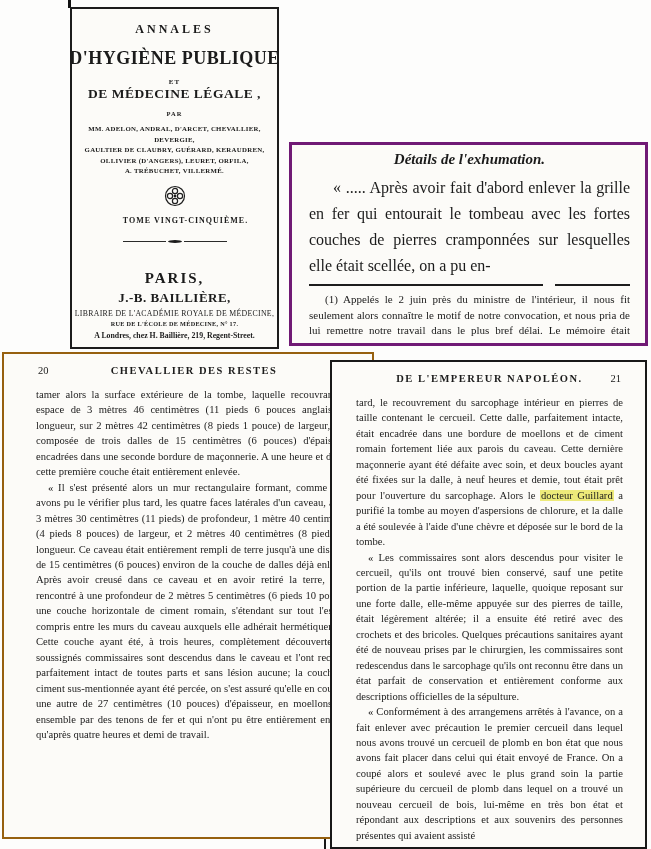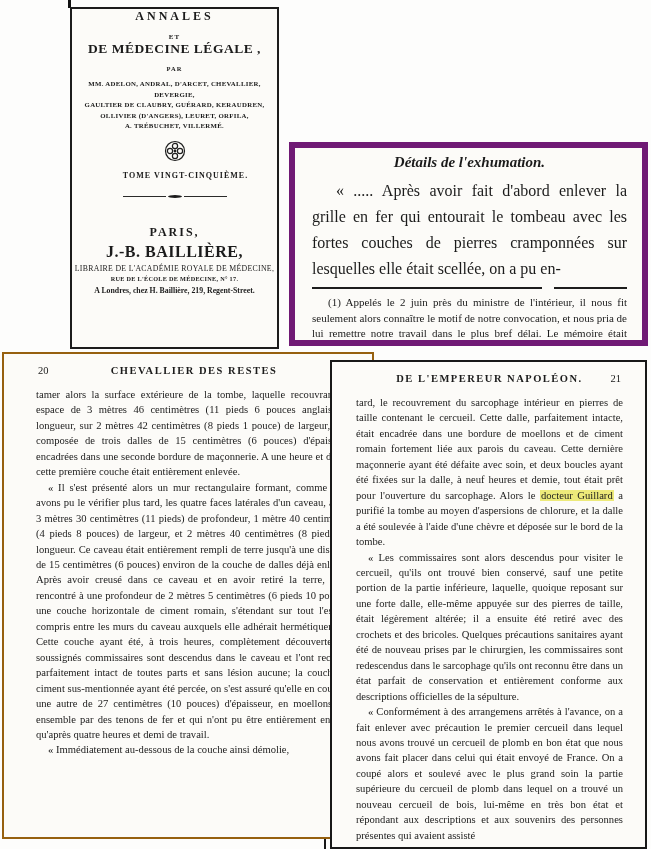--- a/index.html
+++ b/index.html
@@ -18,44 +18,44 @@
     font-family:"Liberation Serif", serif;
     color:var(--ink);
   }
   .abs{position:absolute;}
 
   
   .title-card{
     left:70px;top:7px;width:209px;height:342px;
     border:2px solid #1c1c1c;background:var(--paper);
     display:flex;flex-direction:column;align-items:center;
-    text-align:center;overflow:hidden;
+    text-align:center;padding-top:13px;overflow:hidden;
   }
   .t-annales{font-size:12px;font-weight:bold;letter-spacing:3px;}
   .t-main{font-size:18px;font-weight:bold;letter-spacing:.5px;margin-top:11px;white-space:nowrap;}
   .t-et{font-size:7px;font-weight:bold;margin-top:9px;letter-spacing:1px;}
   .t-sub{font-size:13.5px;font-weight:bold;letter-spacing:.5px;}
   .t-par{font-size:6.5px;font-weight:bold;margin-top:8px;letter-spacing:1px;}
   .t-authors{font-size:6.8px;font-weight:bold;line-height:10.5px;margin-top:7px;letter-spacing:.3px;}
   .t-orn{margin-top:8px;height:22px;}
   .t-tome{font-size:8px;font-weight:bold;letter-spacing:1px;margin-top:9px;margin-left:22px;}
   .rule-orn{margin-top:15px;width:104px;display:flex;align-items:center;}
   .rule-orn .l{flex:1;height:1px;background:#2a2a2a;}
   .rule-orn .c{width:14px;height:3px;background:#1b1b1b;border-radius:50%;margin:0 2px;}
-  .t-city{font-size:12px;font-weight:bold;letter-spacing:2px;margin-top:27px;}
-  .t-pub{font-size:16px;font-weight:bold;margin-top:3px;letter-spacing:.5px;}
+  .t-city{font-size:15px;font-weight:bold;letter-spacing:2px;margin-top:27px;}
+  .t-pub{font-size:13px;font-weight:bold;margin-top:3px;letter-spacing:.5px;}
   .t-pub2{font-size:7.8px;font-weight:normal;margin-top:3px;letter-spacing:.3px;}
   .t-pub3{font-size:6.2px;font-weight:bold;margin-top:2px;letter-spacing:.3px;}
   .t-lon{font-size:7.8px;font-weight:bold;margin-top:4px;}
   .tick{left:68px;top:0;width:3px;height:8px;background:#111;}
 
   
   .excerpt-card{
     left:289px;top:142px;width:359px;height:204px;
-    border:6px solid #701a75;background:var(--paper);
+    border:3px solid #701a75;background:var(--paper);
     padding:6px 15px 0 17px;overflow:hidden;
   }
   .e-heading{text-align:center;font-style:italic;font-weight:bold;font-size:15px;}
   .e-body{margin-top:7px;font-size:16px;line-height:26px;text-align:justify;text-indent:24px;}
   .e-sep{margin-top:5px;display:flex;align-items:center;}
   .e-sep .long{width:73%;height:2px;background:#1d1d1d;}
   .e-sep .short{flex:1;height:2px;background:#1d1d1d;margin-left:12px;}
   .e-foot{margin-top:6px;font-size:11px;line-height:15.5px;text-align:justify;text-indent:16px;}
   .e-sig{text-align:right;font-size:11px;padding-right:26px;margin-top:1px;}
 
@@ -81,20 +81,21 @@
   .page-body p.cont{text-indent:0;}
   .hl{background:var(--highlight);padding:0 1px;}
 </style>
 </head>
 <body>
 
 <div class="abs tick"></div>
 
 <div class="abs title-card">
   <div class="t-annales">ANNALES</div>
+  <div class="t-main">D'HYGIÈNE PUBLIQUE</div>
   <div class="t-et">ET</div>
   <div class="t-sub">DE MÉDECINE LÉGALE ,</div>
   <div class="t-par">PAR</div>
   <div class="t-authors">
     <div>MM. ADELON, ANDRAL, D'ARCET, CHEVALLIER, DEVERGIE,</div>
     <div>GAULTIER DE CLAUBRY, GUÉRARD, KERAUDREN,</div>
     <div>OLLIVIER (D'ANGERS), LEURET, ORFILA,</div>
     <div>A. TRÉBUCHET, VILLERMÉ.</div>
   </div>
   <div class="t-orn">
@@ -135,21 +136,20 @@
 <div class="abs gutter"></div>
 
 <div class="abs page-box left-page">
   <div class="run-head">
     <span class="pg-num left">20</span>
     <span>CHEVALLIER DES RESTES</span>
   </div>
   <div class="page-body">
     <p class="cont">tamer alors la surface extérieure de la tombe, laquelle recouvrant un espace de 3 mètres 46 centimètres (11 pieds 6 pouces anglais) de longueur, sur 2 mètres 42 centimètres (8 pieds 1 pouce) de largeur, était composée de trois dalles de 15 centimètres (6 pouces) d'épaisseur, encadrées dans une seconde bordure de maçonnerie. A une heure et demie cette première couche était entièrement enlevée.</p>
     <p>« Il s'est présenté alors un mur rectangulaire formant, comme nous avons pu le vérifier plus tard, les quatre faces latérales d'un caveau, ayant 3 mètres 30 centimètres (11 pieds) de profondeur, 1 mètre 40 centimètres (4 pieds 8 pouces) de largeur, et 2 mètres 40 centimètres (8 pieds) de longueur. Ce caveau était entièrement rempli de terre jusqu'à une distance de 15 centimètres (6 pouces) environ de la couche de dalles déjà enlevée. Après avoir creusé dans ce caveau et en avoir retiré la terre, on a rencontré à une profondeur de 2 mètres 5 centimètres (6 pieds 10 pouces) une couche horizontale de ciment romain, s'étendant sur tout l'espace compris entre les murs du caveau auxquels elle adhérait hermétiquement. Cette couche ayant été, à trois heures, complètement découverte, les soussignés commissaires sont descendus dans le caveau et l'ont reconnu parfaitement intact de toutes parts et sans lésion aucune; la couche de ciment sus-mentionnée ayant été percée, on s'est assuré qu'elle en couvrait une autre de 27 centimètres (10 pouces) d'épaisseur, en moellons liés ensemble par des tenons de fer et qui n'ont pu être entièrement enlevés qu'après quatre heures et demi de travail.</p>
-    <p>« Immédiatement au-dessous de la couche ainsi démolie,</p>
   </div>
 </div>
 
 <div class="abs page-box right-page">
   <div class="run-head">
     <span>DE L'EMPEREUR NAPOLÉON.</span>
     <span class="pg-num right">21</span>
   </div>
   <div class="page-body">
     <p class="cont"><span>tard, le recouvrement du sarcophage intérieur en pierres de taille contenant le cercueil. Cette dalle, parfaitement intacte, était encadrée dans une bordure de moellons et de ciment romain fortement liée aux parois du caveau. Cette dernière maçonnerie ayant été défaite avec soin, et deux boucles ayant été fixées sur la dalle, à neuf heures et demie, tout était prêt pour l'ouverture du sarcophage. Alors le </span><span class="hl">docteur Guillard</span><span> a purifié la tombe au moyen d'aspersions de chlorure, et la dalle a été soulevée à l'aide d'une chèvre et déposée sur le bord de la tombe.</span></p>

